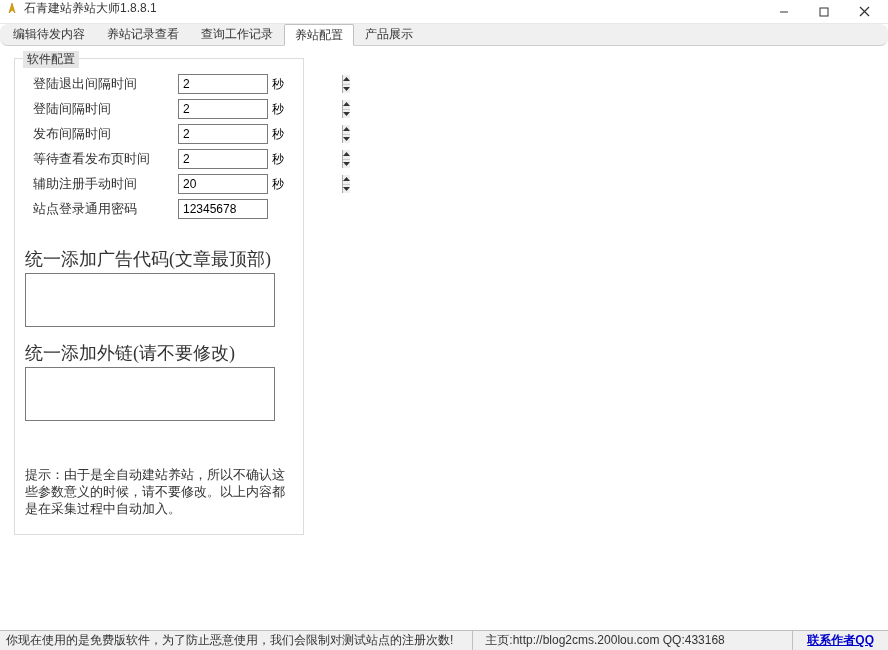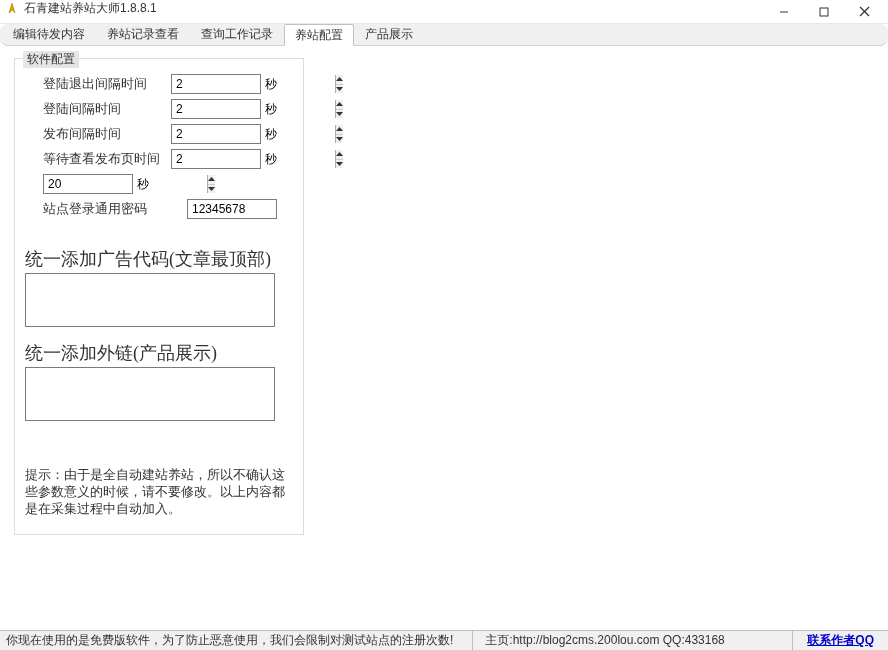--- a/index.html
+++ b/index.html
@@ -99,21 +99,21 @@
       top: -8px;
       left: 8px;
       background: #e5e5e5;
       padding: 0 4px;
       font-size: 12px;
       color: #333;
     }
     .row {
       display: flex;
       align-items: center;
-      margin: 5px 18px;
+      margin: 5px 8px;
     }
     .row .label {
       width: 145px;
       font-size: 13px;
       color: #333;
     }
     .spinner {
       width: 90px;
       height: 20px;
       border: 1px solid #7a7a7a;
@@ -327,20 +327,21 @@
               <svg viewBox="0 0 7 4">
                 <polygon points="0,0 7,0 3.5,4" fill="#333"></polygon>
               </svg>
             </div>
         </div>
       </div>
       <span class="unit">秒</span>
     </div>
 
     <div class="row">
+      <div class="label">辅助注册手动时间</div>
       <div class="spinner">
         <input value="20" style="">
         <div class="spin-btns">
           <div class="spin-btn">
               <svg viewBox="0 0 7 4">
                 <polygon points="3.5,0 7,4 0,4" fill="#333"></polygon>
               </svg>
             </div>
           <div class="spin-btn">
               <svg viewBox="0 0 7 4">
@@ -353,21 +354,21 @@
     </div>
 
     <div class="row">
       <div class="label">站点登录通用密码</div>
       <input class="textinput" value="12345678" style="">
     </div>
 
     <div class="section-label">统一添加广告代码(文章最顶部)</div>
     <textarea class="textarea" style=""></textarea>
 
-    <div class="section-label" style="margin-top:14px">统一添加外链(产品展示)</div>
+    <div class="section-label" style="margin-top:14px">统一添加外链(请不要修改)</div>
     <textarea class="textarea" style=""></textarea>
 
     <div class="hint">提示：由于是全自动建站养站，所以不确认这些参数意义的时候，请不要修改。以上内容都是在采集过程中自动加入。</div>
   </div>
 </div>
 
 <div class="statusbar">
   <div class="seg flex">你现在使用的是免费版软件，为了防止恶意使用，我们会限制对测试站点的注册次数!</div>
   <div class="seg home">主页:http://blog2cms.200lou.com QQ:433168</div>
   <div class="seg last">

